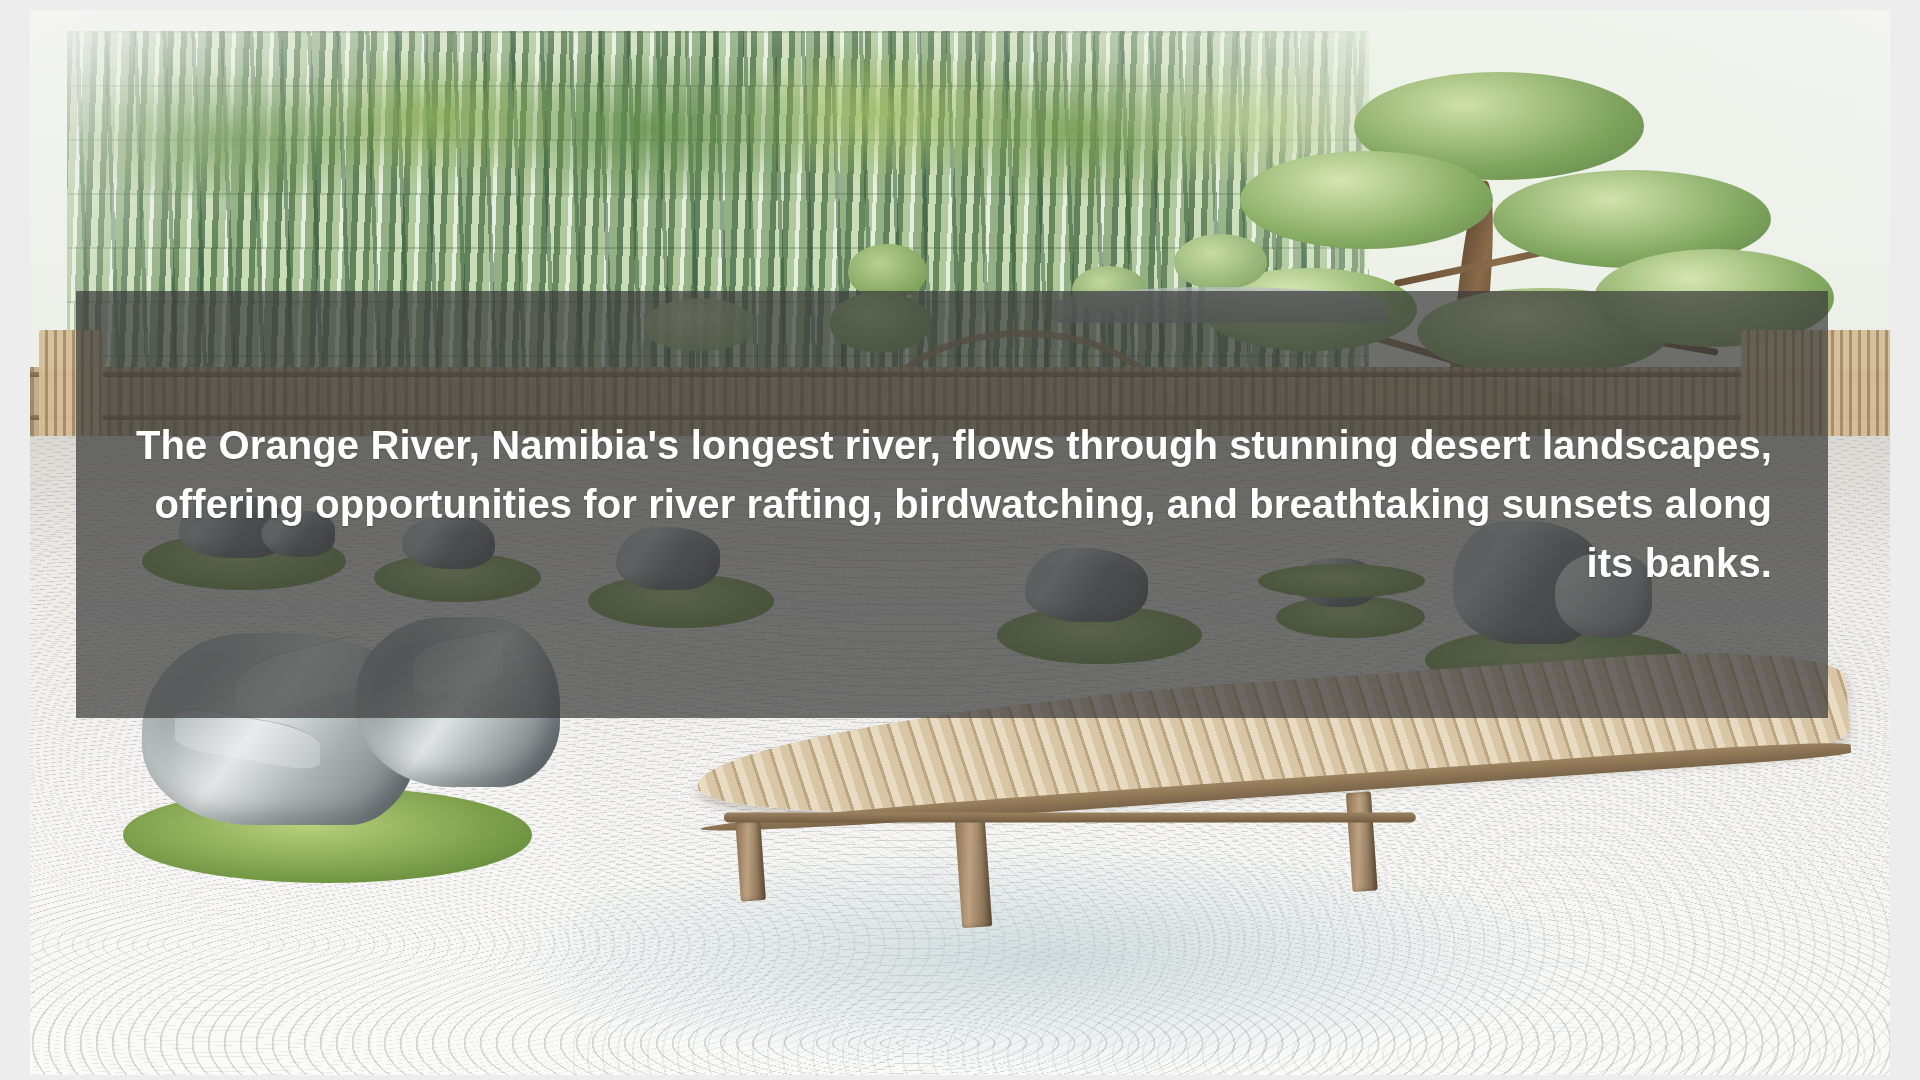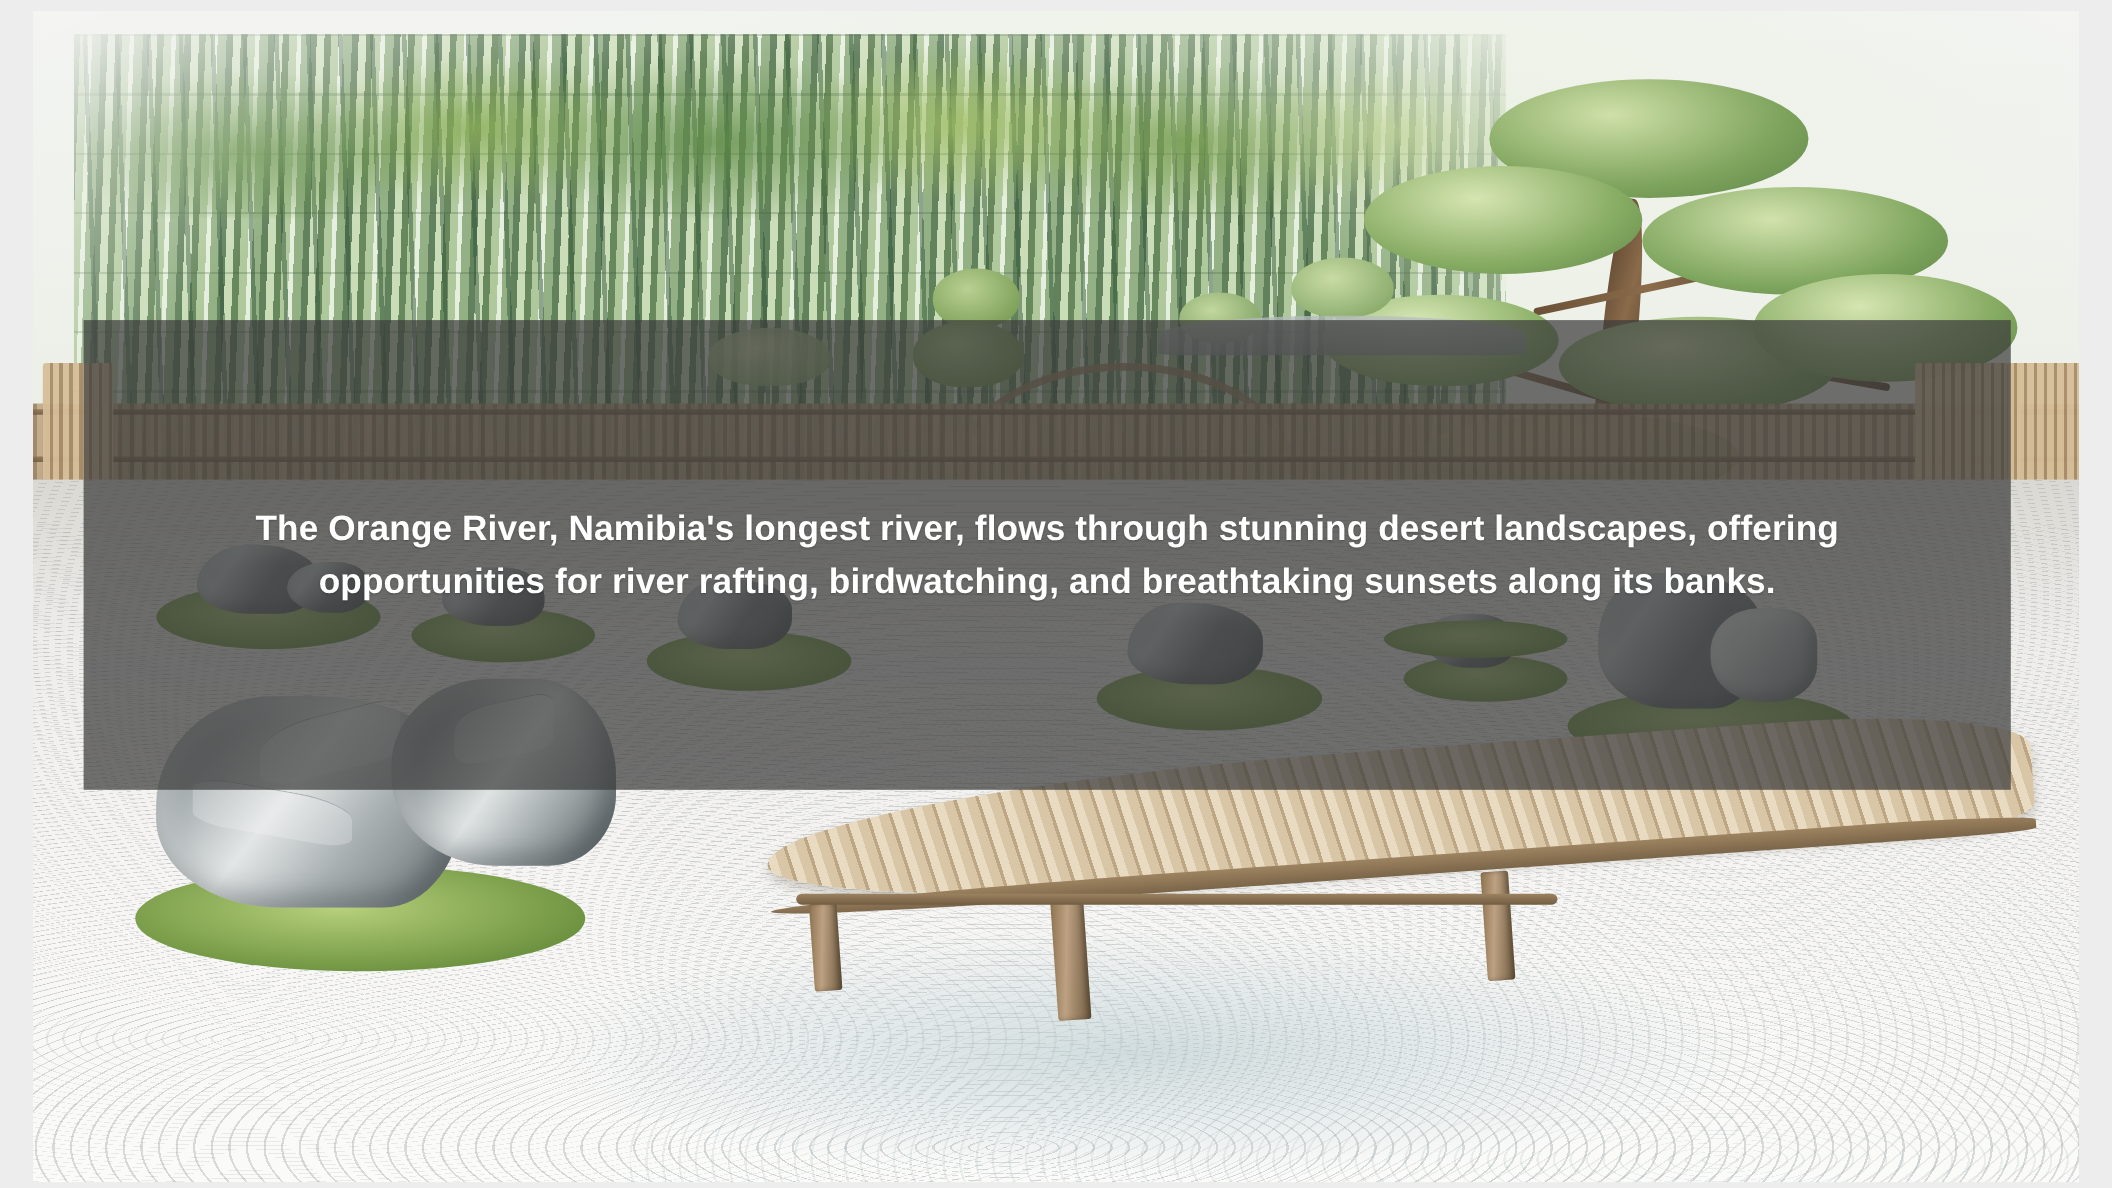--- a/index.html
+++ b/index.html
@@ -236,23 +236,23 @@
     background:rgba(60,60,60,.72);
     display:flex;align-items:center;justify-content:center;
     box-sizing:border-box;
     padding:0 24px;
   }
   .overlay-text{
     margin:12px;
     color:#ffffff;
     font-family:"Liberation Sans", sans-serif;
     font-weight:bold;
-    font-size:32px;
+    font-size:40px;
     line-height:1.48;
-    text-align:center;
+    text-align:right;
     letter-spacing:.1px;
     text-shadow:0 1px 2px rgba(0,0,0,.25);
     max-width:1640px;
   }
 </style>
 </head>
 <body>
 
 <div id="stage">
 

